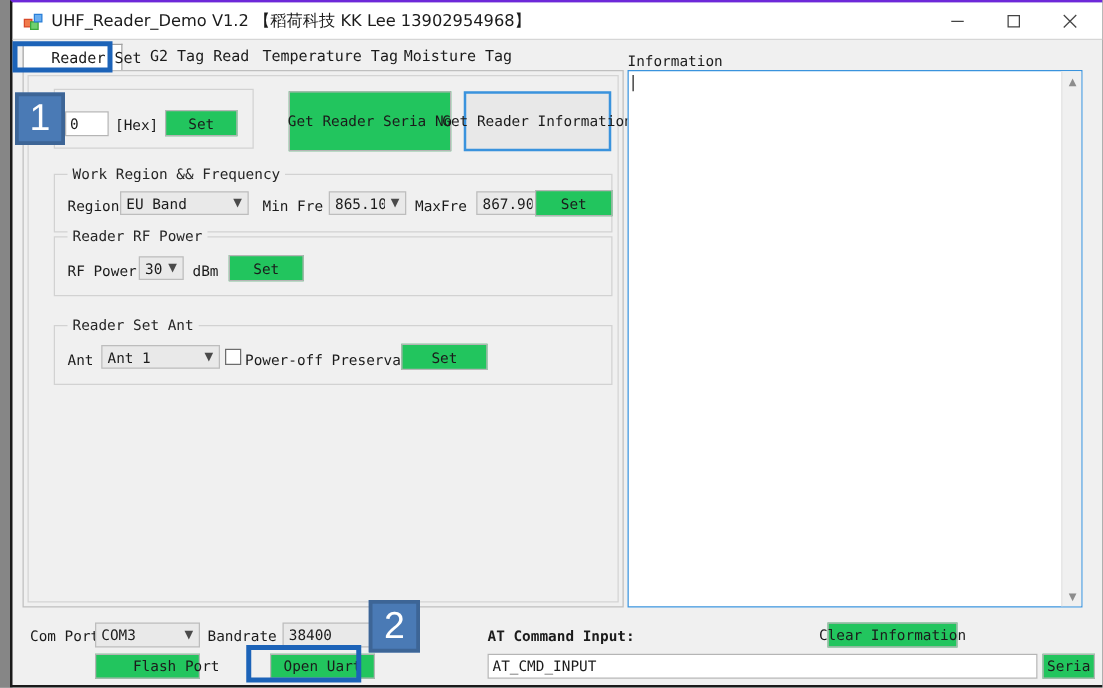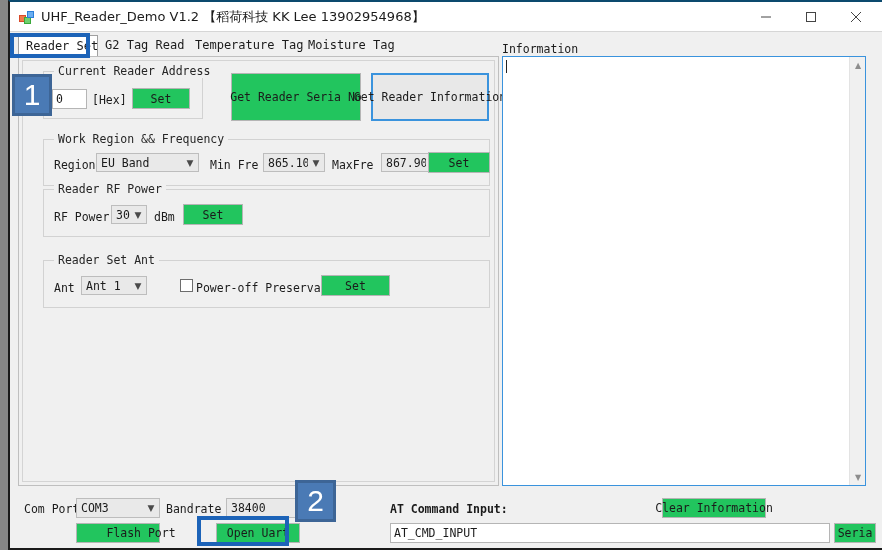--- a/index.html
+++ b/index.html
@@ -15,21 +15,21 @@
     background: #868686;
   }
 
   
   #window {
     position: absolute;
     left: 8px; top: 0px;
     width: 874px; height: 550px;
     background: #f0f0f0;
     border-left: 2px solid #1a1a1a;
-    border-top: 2px solid #0c4a6e;
+    border-top: 2px solid #6d28d9;
     border-bottom: 2px solid #1a1a1a;
     box-sizing: border-box;
     overflow: hidden;
   }
 
   
   #titlebar {
     position: absolute;
     left: 0; top: 0;
     width: 872px; height: 30px;
@@ -65,21 +65,21 @@
     width: 856px; height: 22px;
   }
   .tab {
     position: absolute;
     top: 0;
     height: 22px;
     line-height: 21px;
     font-family: "DejaVu Sans Mono", "Liberation Mono", monospace;
     font-size: 12px;
     color: #1b1b1b;
-    padding: 0 7px;
+    padding: 0 22px;
     box-sizing: border-box;
     white-space: nowrap;
     cursor: default;
   }
   .tab.selected {
     background: #ffffff;
     border: 1px solid #a0a0a0;
     border-bottom: 1px solid #ffffff;
   }
 
@@ -295,21 +295,20 @@
       <div class="tab selected" style="left:0px; width:80px;">Reader Set</div>
       <div class="tab" style="left:80px;">G2 Tag Read</div>
       <div class="tab" style="left:170px;">Temperature Tag</div>
       <div class="tab" style="left:283px;">Moisture Tag</div>
     </div>
 
     <div id="tabpage">
       <div id="tabpage-inner">
 
         <div class="group" style="left:20px; top:10px; width:160px; height:48px;">
-          <div class="group-title">Current Reader Address</div>
           <div class="txt" style="left:8px; top:17px; width:35px; height:20px;">0</div>
           <div class="lbl" style="left:48px; top:21px;">[Hex]</div>
           <div class="btn" style="left:88px; top:16px; width:58px; height:21px;">Set</div>
         </div>
 
         <div class="btn" style="left:208px; top:12px; width:130px; height:48px;">Get Reader Seria No</div>
         <div class="btn focused" style="left:348px; top:12px; width:118px; height:48px;">Get Reader Information</div>
 
         <div class="group" style="left:20px; top:78px; width:447px; height:47px;">
           <div class="group-title">Work Region &amp;&amp; Frequency</div>
@@ -338,21 +337,21 @@
             <span class="cv">30</span>
             <span class="arrow">▼</span>
           </div>
           <div class="lbl" style="left:110px; top:20px;">dBm</div>
           <div class="btn" style="left:139px; top:14px; width:60px; height:21px;">Set</div>
         </div>
 
         <div class="group" style="left:20px; top:199px; width:447px; height:48px;">
           <div class="group-title">Reader Set Ant</div>
           <div class="lbl" style="left:10px; top:20px;">Ant</div>
-          <div class="combo" style="left:37px; top:15px; width:66px; height:19px;">
+          <div class="combo" style="left:37px; top:15px; width:95px; height:19px;">
             <span class="cv">Ant 1</span>
             <span class="arrow">▼</span>
           </div>
           <div class="chk-box" style="left:136px; top:18px;"></div>
           <div class="lbl" style="left:152px; top:20px;">Power-off Preservation</div>
           <div class="btn" style="left:277px; top:14px; width:69px; height:21px;">Set</div>
         </div>
 
       </div>
     </div>

